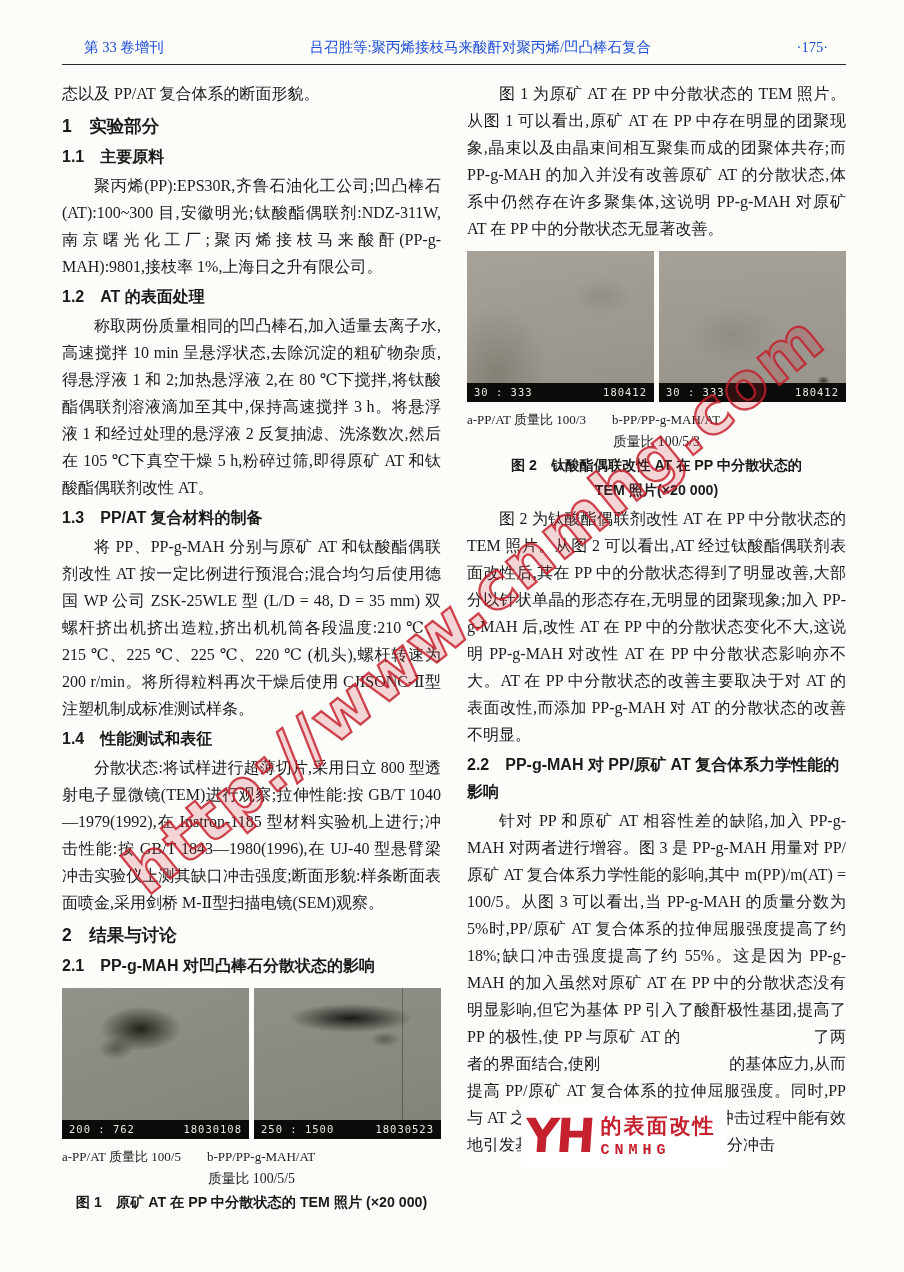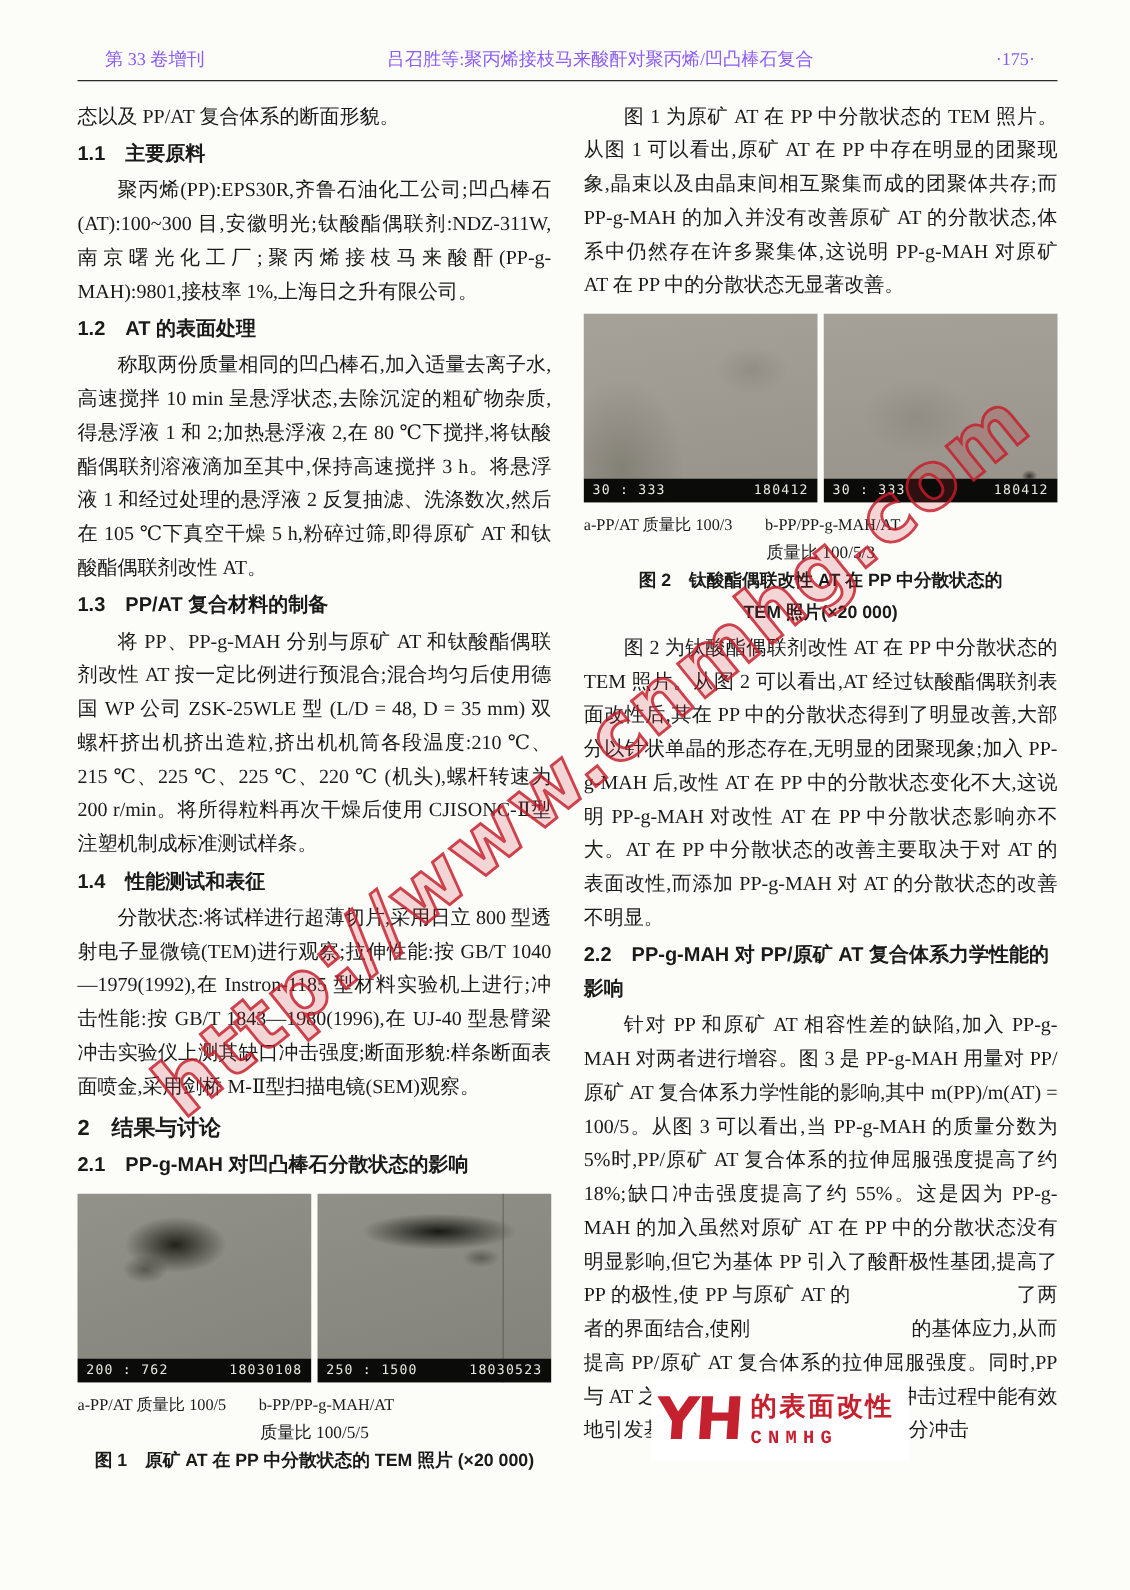--- a/index.html
+++ b/index.html
@@ -9,21 +9,21 @@
     overflow:hidden;
     background:#fcfcf9;
     color:#1a1a1a;
     font-family:"Liberation Serif","DejaVu Serif",serif;
   }
   .page { position:absolute; inset:0; padding:38px 58px 20px 62px; }
 
   
   .pg-header {
     display:flex; justify-content:space-between; align-items:baseline;
-    font-size:14.5px; padding:0 18px 7px 22px; color:#8b5cf6;
+    font-size:14.5px; padding:0 18px 7px 22px; color:#1d4ed8;
   }
   .header-rule { border-top:1.6px solid #2a2a2a; margin-bottom:15px; }
 
   
   .cols { display:flex; gap:26px; }
   .col { flex:1 1 0; font-size:16px; line-height:27px; text-align:justify; }
   p.para { text-indent:2em; }
   p.cont { text-indent:0; }
 
   h2.sec {
@@ -116,20 +116,21 @@
     <span>吕召胜等:聚丙烯接枝马来酸酐对聚丙烯/凹凸棒石复合</span>
     <span>·175·</span>
   </div>
   <div class="header-rule"></div>
 
   <div class="cols">
 
     <div class="col">
       <p class="para cont">态以及 PP/AT 复合体系的断面形貌。</p>
 
+      <h2 class="sec">1　实验部分</h2>
 
       <h3 class="subsec">1.1　主要原料</h3>
       <p class="para">聚丙烯(PP):EPS30R,齐鲁石油化工公司;凹凸棒石(AT):100~300 目,安徽明光;钛酸酯偶联剂:NDZ-311W,南京曙光化工厂;聚丙烯接枝马来酸酐(PP-g-MAH):9801,接枝率 1%,上海日之升有限公司。</p>
 
       <h3 class="subsec">1.2　AT 的表面处理</h3>
       <p class="para">称取两份质量相同的凹凸棒石,加入适量去离子水,高速搅拌 10 min 呈悬浮状态,去除沉淀的粗矿物杂质,得悬浮液 1 和 2;加热悬浮液 2,在 80 ℃下搅拌,将钛酸酯偶联剂溶液滴加至其中,保持高速搅拌 3 h。将悬浮液 1 和经过处理的悬浮液 2 反复抽滤、洗涤数次,然后在 105 ℃下真空干燥 5 h,粉碎过筛,即得原矿 AT 和钛酸酯偶联剂改性 AT。</p>
 
       <h3 class="subsec">1.3　PP/AT 复合材料的制备</h3>
       <p class="para">将 PP、PP-g-MAH 分别与原矿 AT 和钛酸酯偶联剂改性 AT 按一定比例进行预混合;混合均匀后使用德国 WP 公司 ZSK-25WLE 型 (L/D = 48, D = 35 mm) 双螺杆挤出机挤出造粒,挤出机机筒各段温度:210 ℃、215 ℃、225 ℃、225 ℃、220 ℃ (机头),螺杆转速为 200 r/min。将所得粒料再次干燥后使用 CJISONC-Ⅱ型注塑机制成标准测试样条。</p>
 

